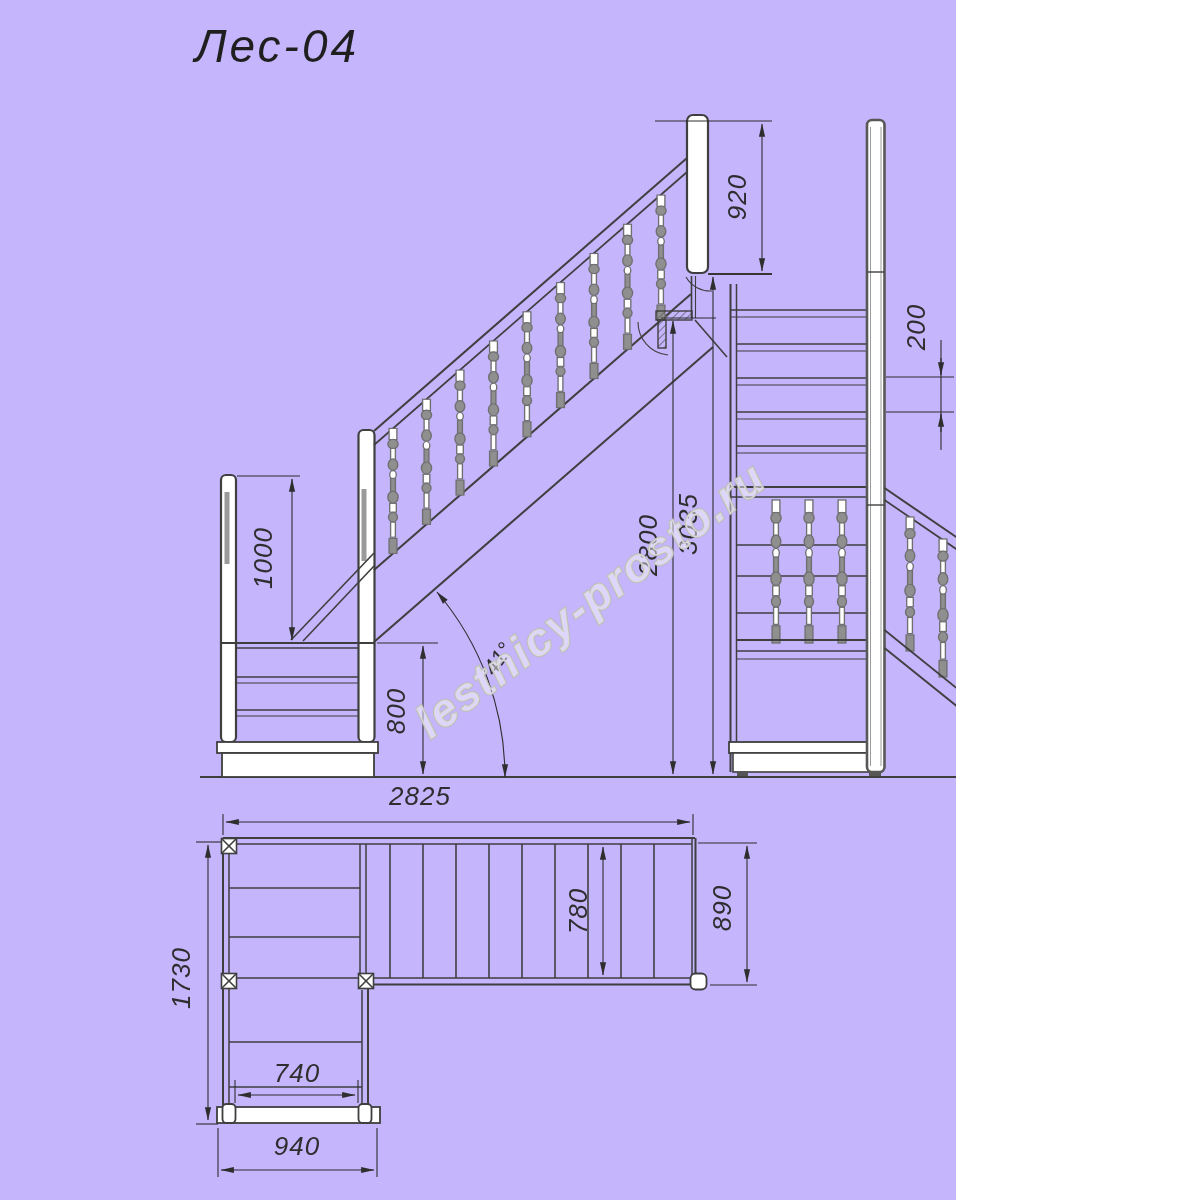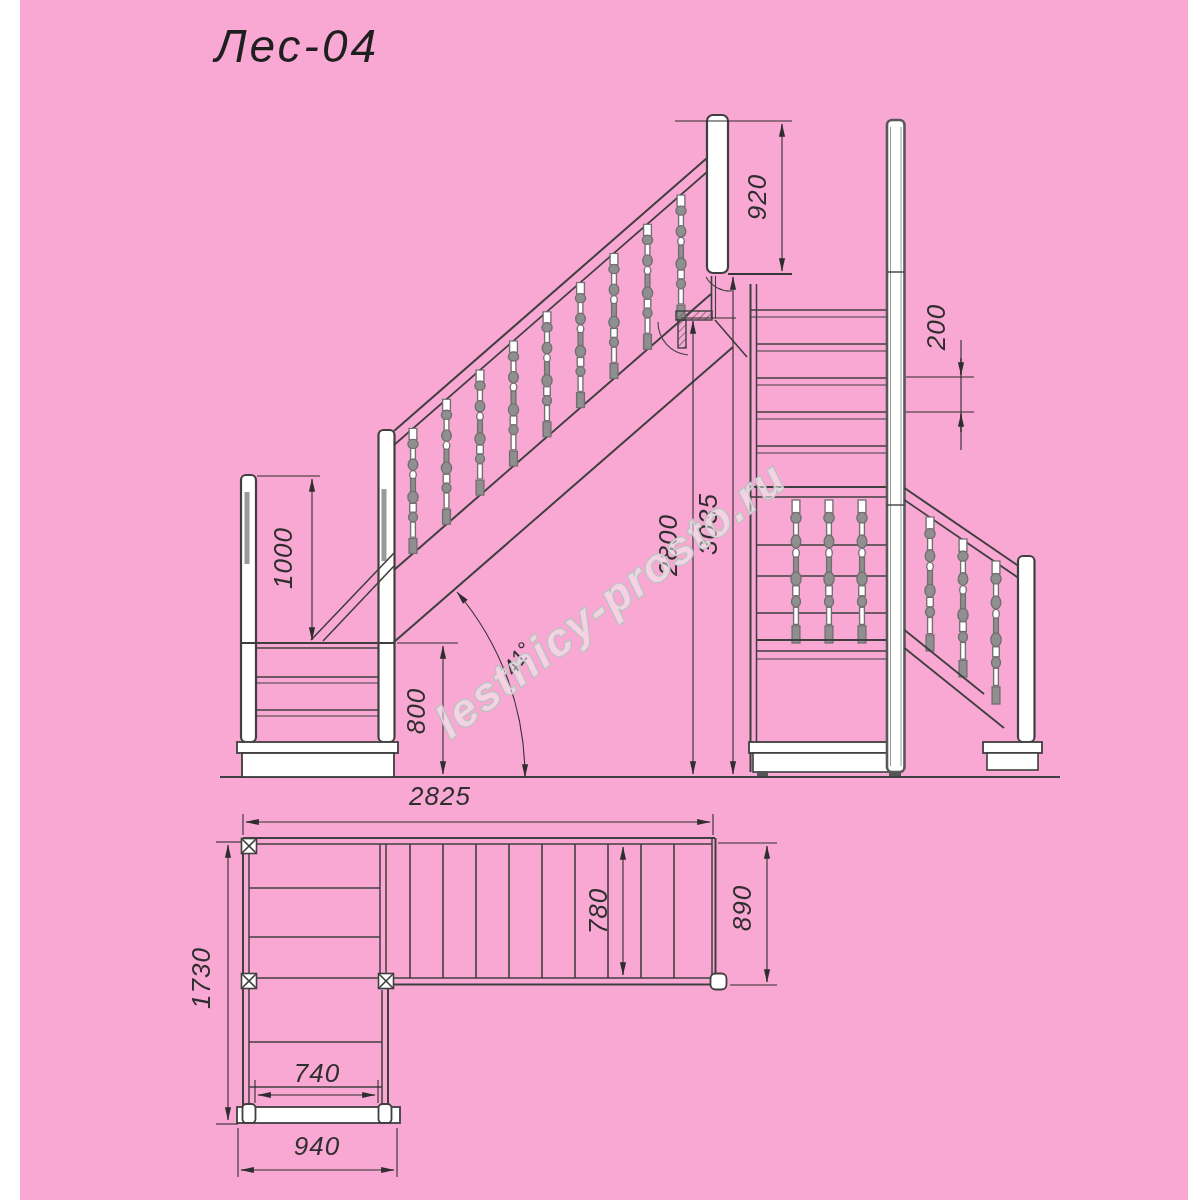--- a/index.html
+++ b/index.html
@@ -1,16 +1,16 @@
 <!DOCTYPE html>
 <html><head>
 <meta charset="utf-8">
 <style>
   html,body{margin:0;padding:0;background:#ffffff;}
-  .page{width:1168px;height:1200px;position:relative;background:#f9a8d4;overflow:hidden;margin-left:20px;}
+  .page{width:956px;height:1200px;position:relative;background:#c4b5fd;overflow:hidden;}
   svg{display:block;}
   svg text{font-family:"Liberation Sans","DejaVu Sans",sans-serif;font-style:italic;fill:#2e2e2e;}
   .dim{font-size:26px;letter-spacing:1px;}
   .dim-sm{font-size:22px;}
   .title-text{font-size:46px;letter-spacing:3px;fill:#1f1f1f;}
   .wm{font-size:46px;font-weight:bold;letter-spacing:2px;
       fill:rgba(255,255,255,0.45);stroke:#bdbdbd;stroke-width:2.2px;paint-order:stroke fill;}
 </style>
 </head>
 <body>

